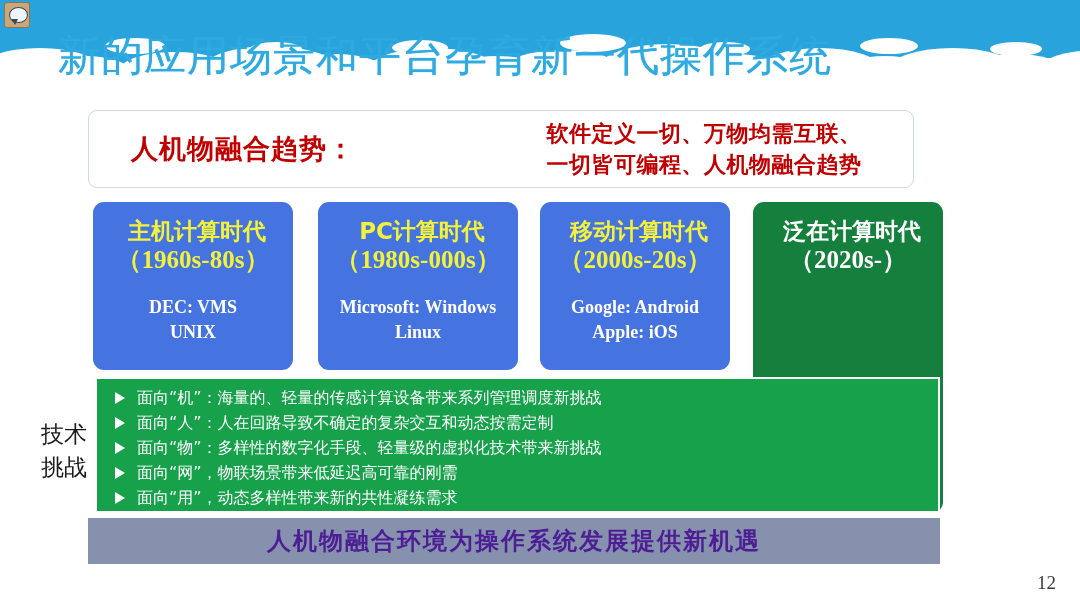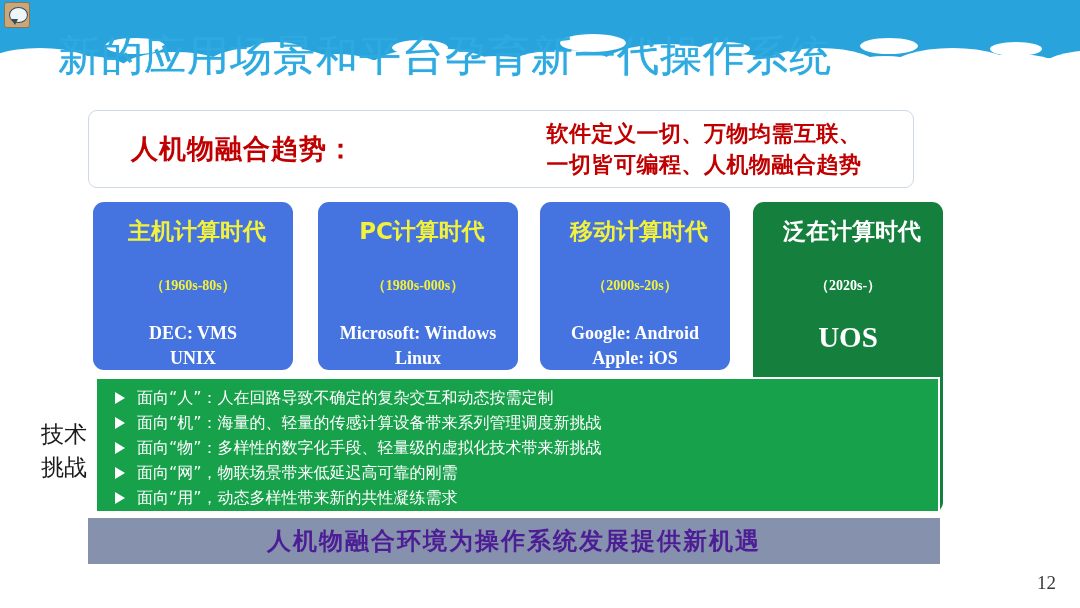--- a/index.html
+++ b/index.html
@@ -87,21 +87,21 @@
   .era .etitle{
     font-family:"DejaVu Sans","Liberation Sans",sans-serif;
     font-size:23px;font-weight:bold;line-height:30px;
     white-space:nowrap;
     padding-left:8px;
   }
   .era.blue .etitle{color:#F2F23C;}
   .era.green .etitle{color:#ffffff;}
   .era .eyears{
     font-family:"Liberation Serif","DejaVu Serif",serif;
-    font-size:14px;font-weight:bold;line-height:27px;margin-top:26px;
+    font-size:25px;font-weight:bold;line-height:27px;
   }
   .era.blue .eyears{color:#F2F23C;}
   .era.green .eyears{color:#ffffff;}
   .era .eos{
     margin-top:22px;
     font-family:"Liberation Serif","DejaVu Serif",serif;
     font-size:18px;font-weight:bold;color:#ffffff;line-height:25px;
   }
   .era.green .eos{font-size:29px;margin-top:26px;}
 
@@ -245,48 +245,45 @@
   <div class="eyears">（2000s-20s）</div>
   <div class="eos">
     <div>Google: Android</div>
     <div>Apple: iOS</div>
   </div>
 </div>
 
 <div class="era green" id="era3">
   <div class="etitle">泛在计算时代</div>
   <div class="eyears">（2020s-）</div>
-  <div class="eos">
-    <div>UOS</div>
-  </div>
   <div class="gbullets">
     <div class="gb">
       <span class="tri"></span>
       <span>3C融合、软硬协同、垂直整合</span>
     </div>
     <div class="gb">
       <span class="tri"></span>
       <span><b>数量级</b>提升的<b>极端化</b>应用需求和<b>极端化</b>硬件资源</span>
     </div>
   </div>
 </div>
 
 <div class="chal-label">
   <div>技术</div>
   <div>挑战</div>
 </div>
 
 <div class="chal-panel">
   <div class="cb">
     <span class="tri"></span>
+    <span>面向“机”：海量的、轻量的传感计算设备带来系列管理调度新挑战</span>
+  </div>
+  <div class="cb">
+    <span class="tri"></span>
     <span>面向“人”：人在回路导致不确定的复杂交互和动态按需定制</span>
-  </div>
-  <div class="cb">
-    <span class="tri"></span>
-    <span>面向“机”：海量的、轻量的传感计算设备带来系列管理调度新挑战</span>
   </div>
   <div class="cb">
     <span class="tri"></span>
     <span>面向“物”：多样性的数字化手段、轻量级的虚拟化技术带来新挑战</span>
   </div>
   <div class="cb">
     <span class="tri"></span>
     <span>面向“网”，物联场景带来低延迟高可靠的刚需</span>
   </div>
   <div class="cb">

